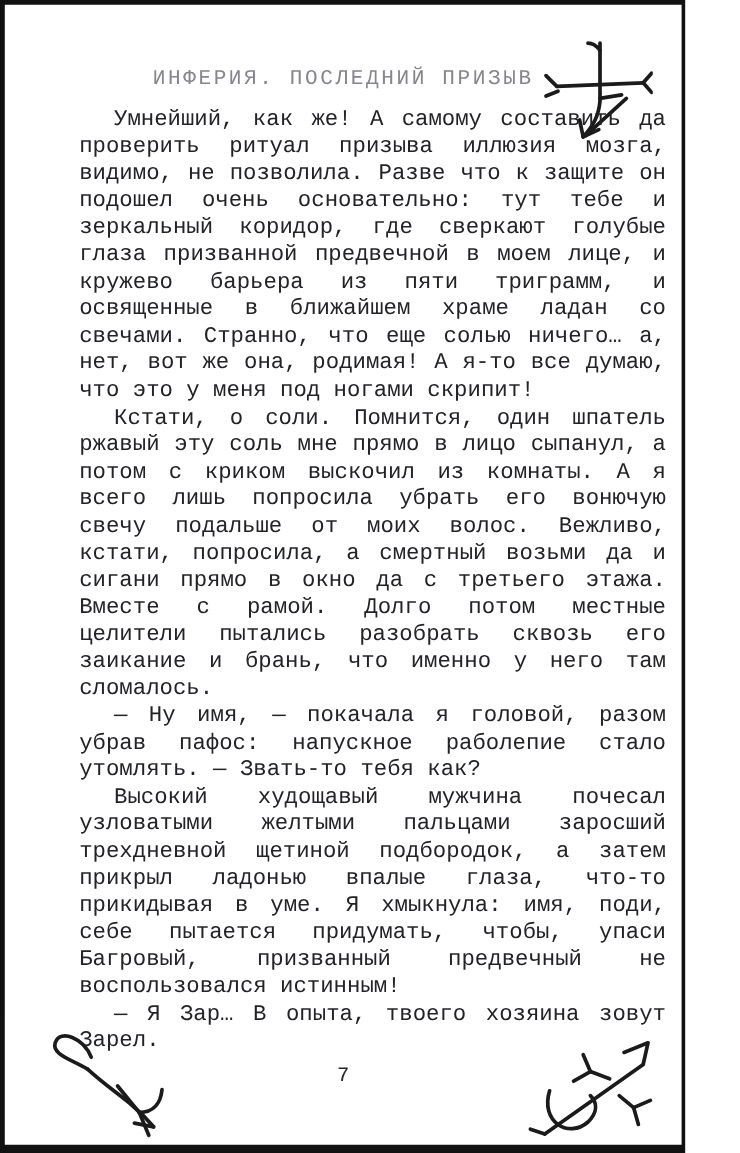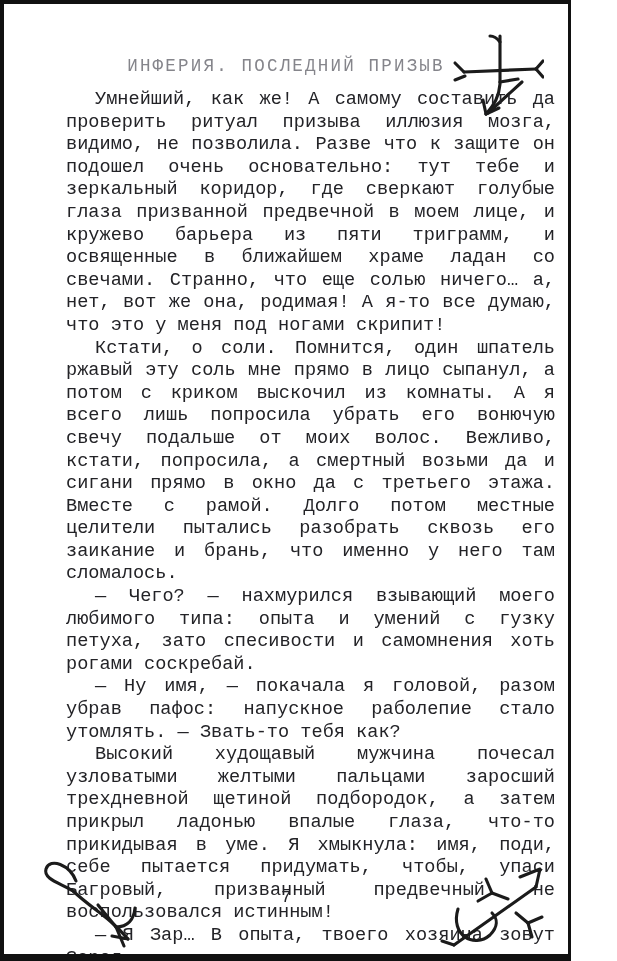--- a/index.html
+++ b/index.html
@@ -75,21 +75,20 @@
     <path d="M84,35 L91,43"></path>
     <path d="M48,48 L66,45"></path>
     <path d="M70,48 L36,79"></path>
     <path d="M34,80 L31,66"></path>
     <path d="M34,80 L47,74"></path>
   </svg>
 
   <div class="text-block">
       <p>Умнейший, как же! А самому составить да проверить ритуал призыва иллюзия мозга, видимо, не позволила. Разве что к защите он подошел очень основательно: тут тебе и зеркальный коридор, где сверкают голубые глаза призванной предвечной в моем лице, и кружево барьера из пяти триграмм, и освященные в ближайшем храме ладан со свечами. Странно, что еще солью ничего… а, нет, вот же она, родимая! А я-то все думаю, что это у меня под ногами скрипит!</p>
       <p>Кстати, о соли. Помнится, один шпатель ржавый эту соль мне прямо в лицо сыпанул, а потом с криком выскочил из комнаты. А я всего лишь попросила убрать его вонючую свечу подальше от моих волос. Вежливо, кстати, попросила, а смертный возьми да и сигани прямо в окно да с третьего этажа. Вместе с рамой. Долго потом местные целители пытались разобрать сквозь его заикание и брань, что именно у него там сломалось.</p>
-      <p>— Чего? — нахмурился взывающий моего любимого типа: опыта и умений с гузку петуха, зато спесивости и самомнения хоть рогами соскребай.</p>
       <p>— Ну имя, — покачала я головой, разом убрав пафос: напускное раболепие стало утомлять. — Звать-то тебя как?</p>
       <p>Высокий худощавый мужчина почесал узловатыми желтыми пальцами заросший трехдневной щетиной подбородок, а затем прикрыл ладонью впалые глаза, что-то прикидывая в уме. Я хмыкнула: имя, поди, себе пытается придумать, чтобы, упаси Багровый, призванный предвечный не воспользовался истинным!</p>
       <p>— Я Зар… В опыта, твоего хозяина зовут Зарел.</p>
     </div>
 
   <div class="page-number">7</div>
 
   <svg class="sigil sigil-bottom-left" width="108" height="96" viewBox="0 0 108 96">
     <path d="M36,28 C30,12 10,4 6,16 C3,26 20,30 33,38"></path>
     <path d="M33,38 C46,50 58,58 70,68 C76,73 82,79 88,86"></path>

